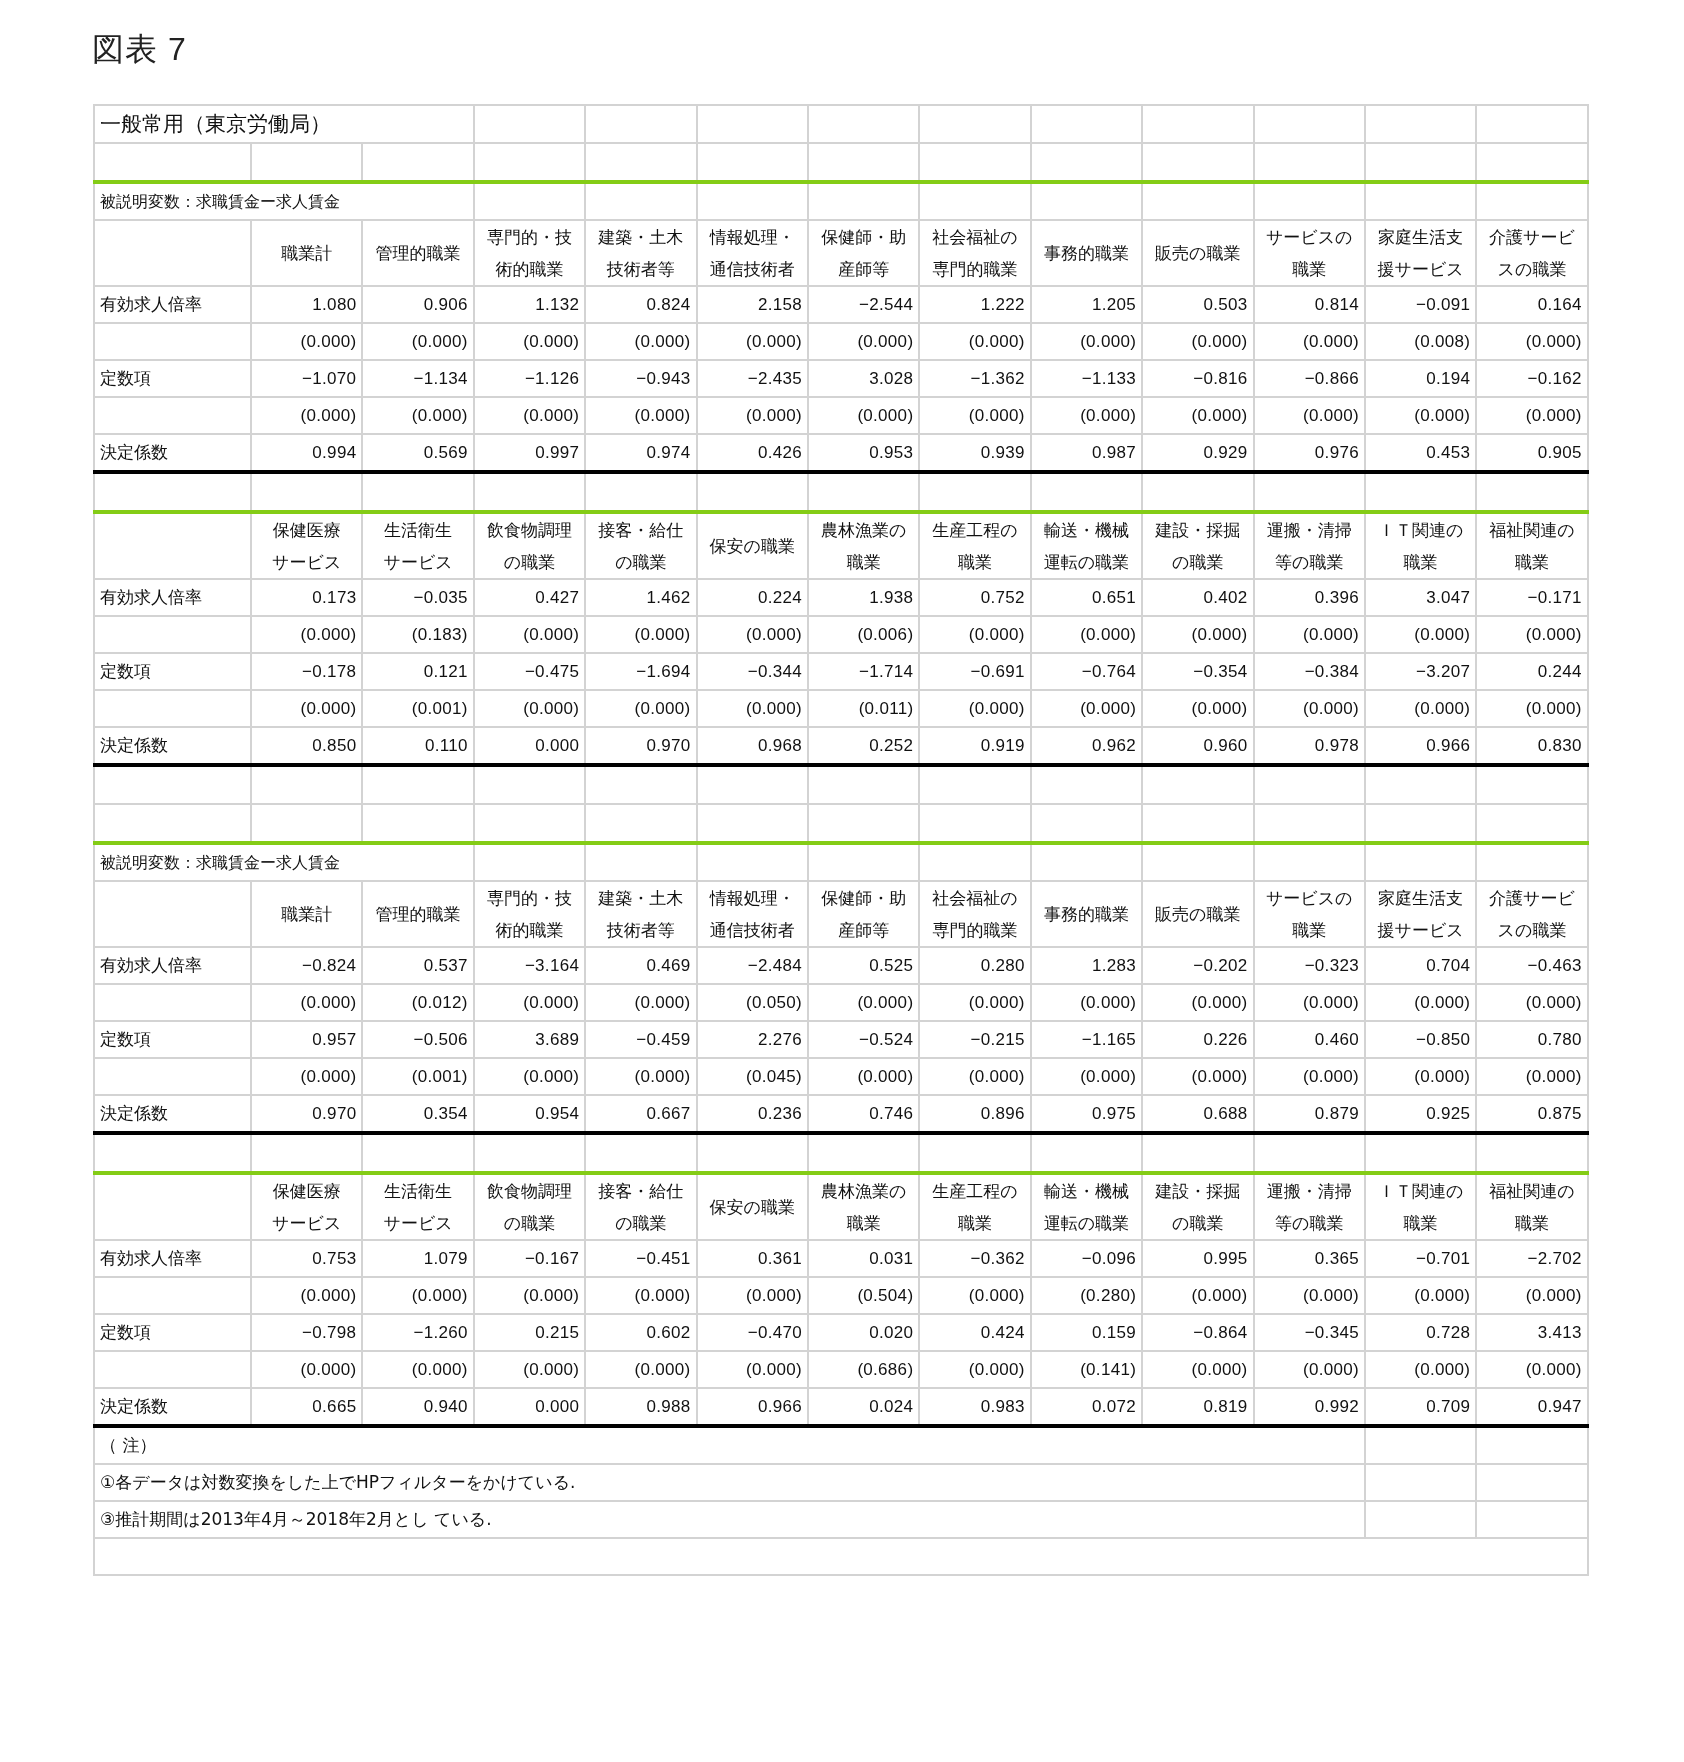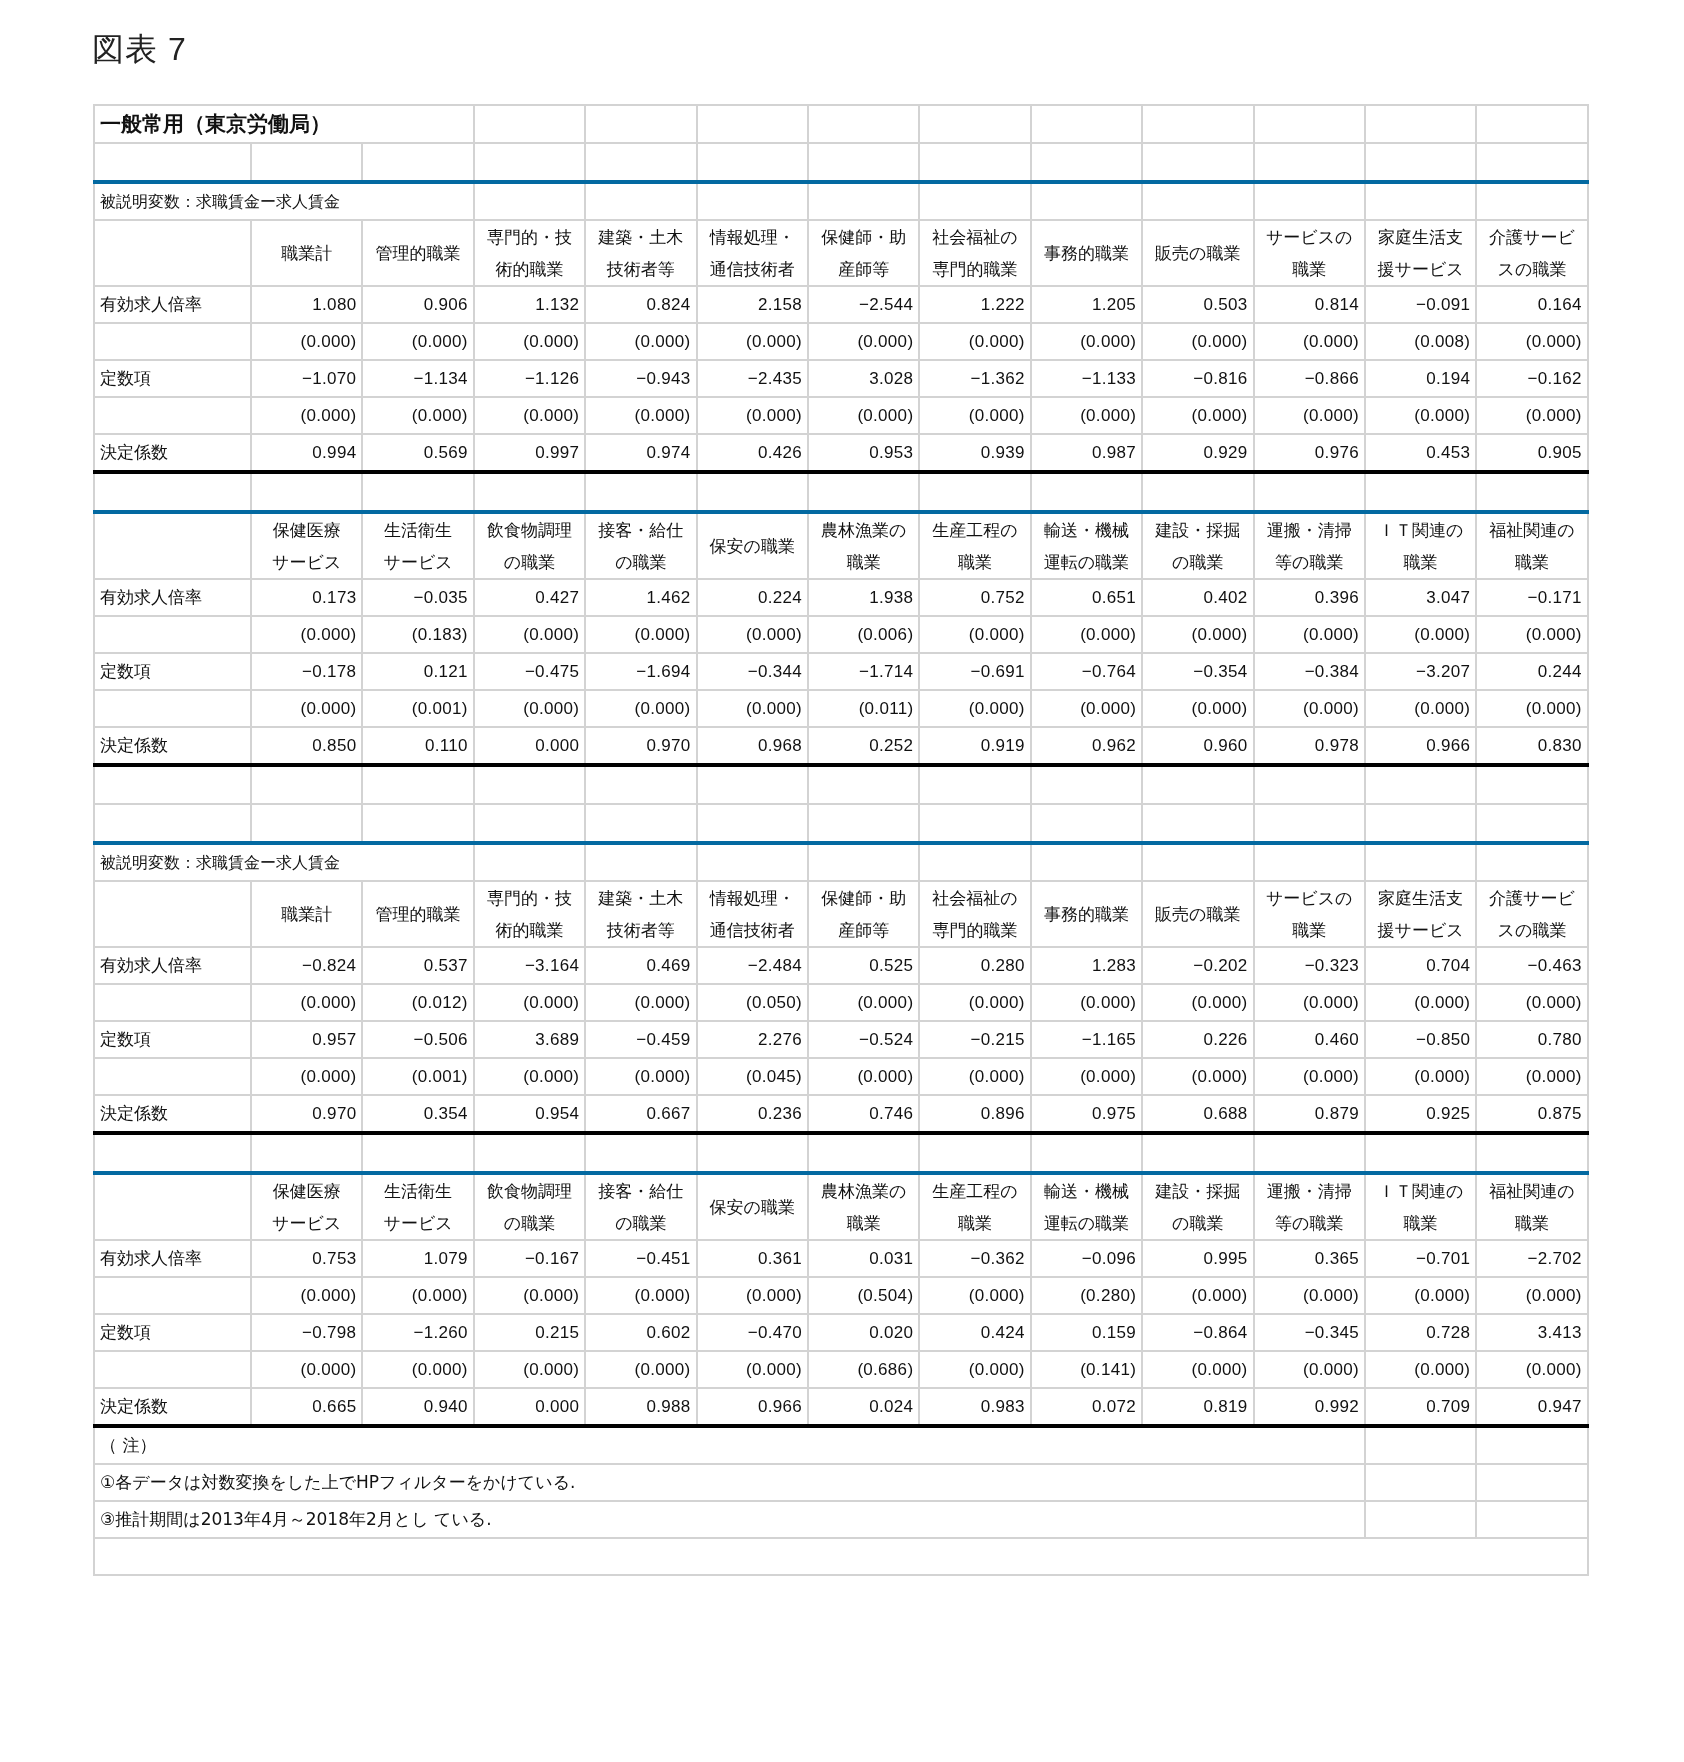--- a/index.html
+++ b/index.html
@@ -11,23 +11,23 @@
   table.grid col.cn { width: 111.4px; }
   table.grid td { border: 2px solid #d3d3d3; padding: 0 5px; font-size: 17px; white-space: nowrap; overflow: visible; height: 35px; }
   td.lbl { text-align: left; }
   td.num { text-align: right; font-family: "Liberation Sans Narrow", "Liberation Sans", sans-serif; font-size: 18px; letter-spacing: 0.3px; transform-origin: right; }
   td.hdr { text-align: center; line-height: 32px; font-size: 17px; }
   td.hdr span { display: block; }
   tr.h38 td { height: 35px; }
   tr.hhead td { height: 62px; }
   tr.section td { height: 36px; }
   tr.subtitle td { height: 35px; }
-  .section-title { font-weight: bold; font-size: 21px; }
+  .section-title { font-weight: normal; font-size: 21px; }
   .subtitle-text { font-size: 16px; }
-  tr.thick-top td { border-top: 4px solid #0369a1; margin-left: 36px; }
+  tr.thick-top td { border-top: 4px solid #84cc16; margin-left: 36px; }
   tr.thick-bottom td { border-bottom: 4px solid #000; }
   .notes td { border-left: none; border-right: none; border-top: none; border-bottom: none; height: 36px; font-size: 20px; }
   .note-line { font-size: 20px; padding-left: 14px; }
 </style>
 </head>
 <body>
 
 <div class="fig-title">図表 7</div>
 
 <div class="sheet">

